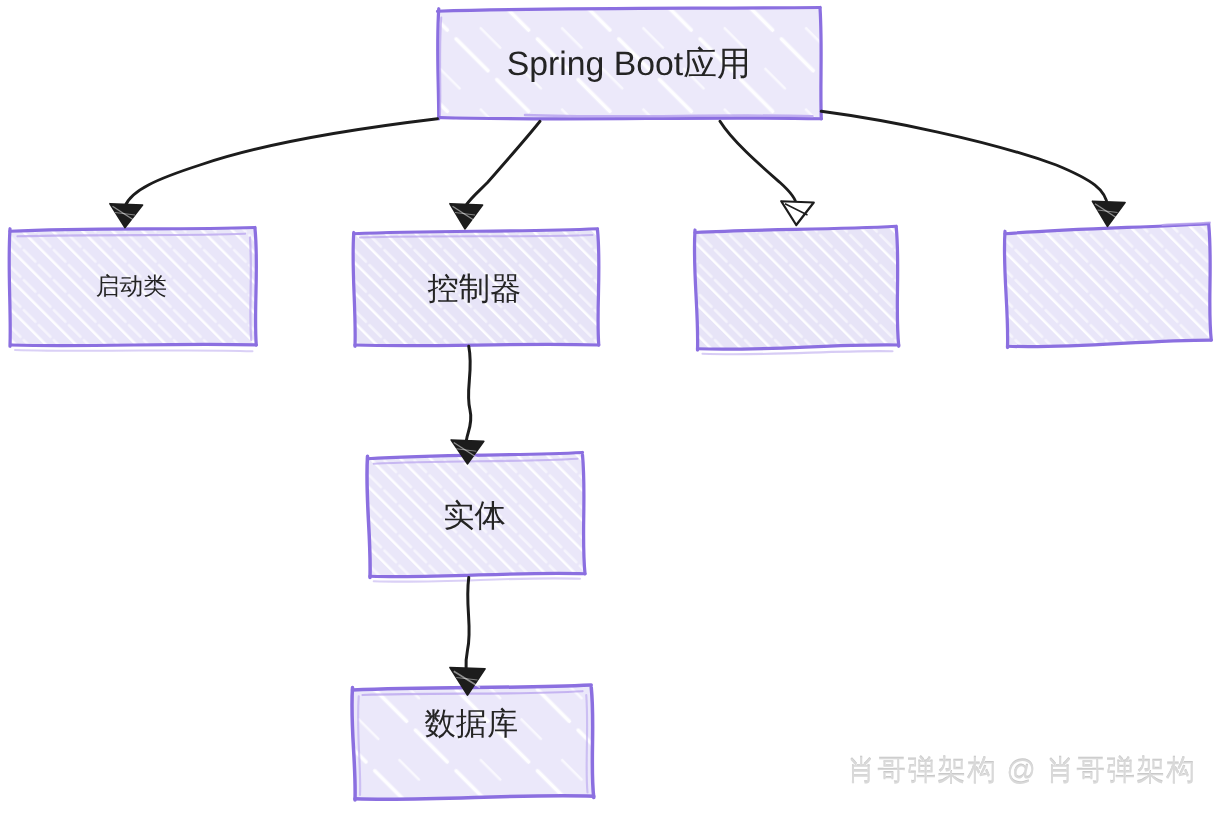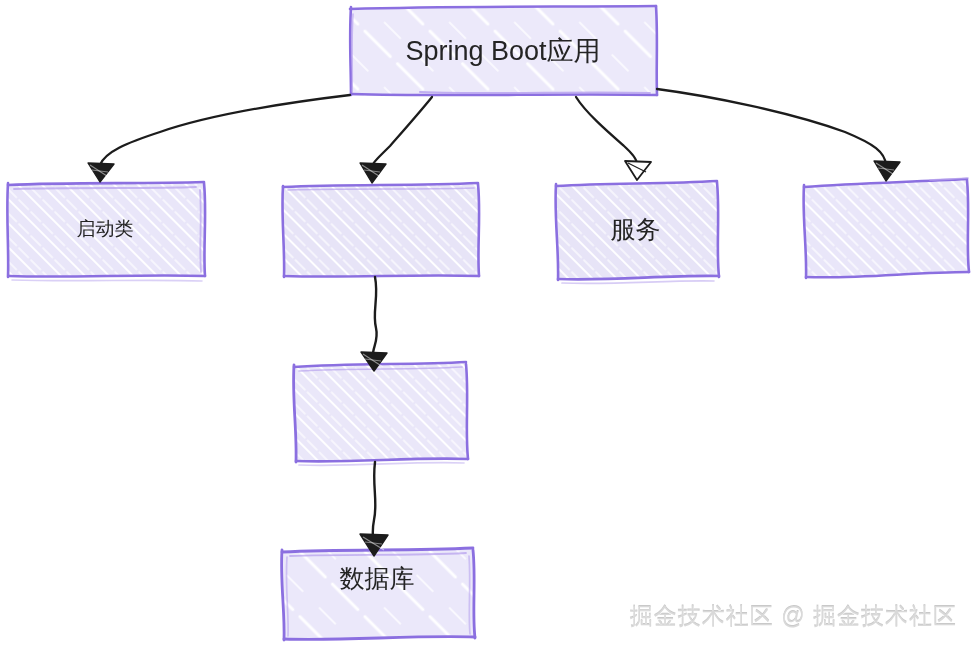--- a/index.html
+++ b/index.html
@@ -185,22 +185,23 @@
       <path d="M 360,534 L 388,535 L 374,556 Z" fill="none" stroke="#1c1c1c" stroke-width="1.4" stroke-linejoin="round"></path>
       <path d="M 363,537 L 384,550" fill="none" stroke="#ffffff" stroke-width="1.2" opacity="0.5"></path>
       <path d="M 365,542 L 382,544" fill="none" stroke="#ffffff" stroke-width="1" opacity="0.45"></path>
     </g>
   </svg>
 
   <div class="node-label" style="left:349px; top:6px; width:308px; height:90px; font-size:27px;">Spring Boot应用</div>
 
   <div class="node-label" style="left:5px; top:181px; width:200px; height:96px; font-size:19px;">启动类</div>
 
-
-  <div class="node-label" style="left:553px; top:180px; width:165px; height:98px; font-size:25px;">服务</div>
-
-
+  <div class="node-label" style="left:280px; top:183px; width:199px; height:94px; font-size:25px;">控制器</div>
+
+
+
+  <div class="node-label" style="left:291px; top:362px; width:177px; height:100px; font-size:25px;">实体</div>
 
   <div class="node-label" style="left:279px; top:532px; width:196px; height:92px; font-size:25px;">数据库</div>
 
-  <div class="watermark">掘金技术社区 @ 掘金技术社区</div>
+  <div class="watermark">肖哥弹架构 @ 肖哥弹架构</div>
 
 </div>
 
 </body></html>

